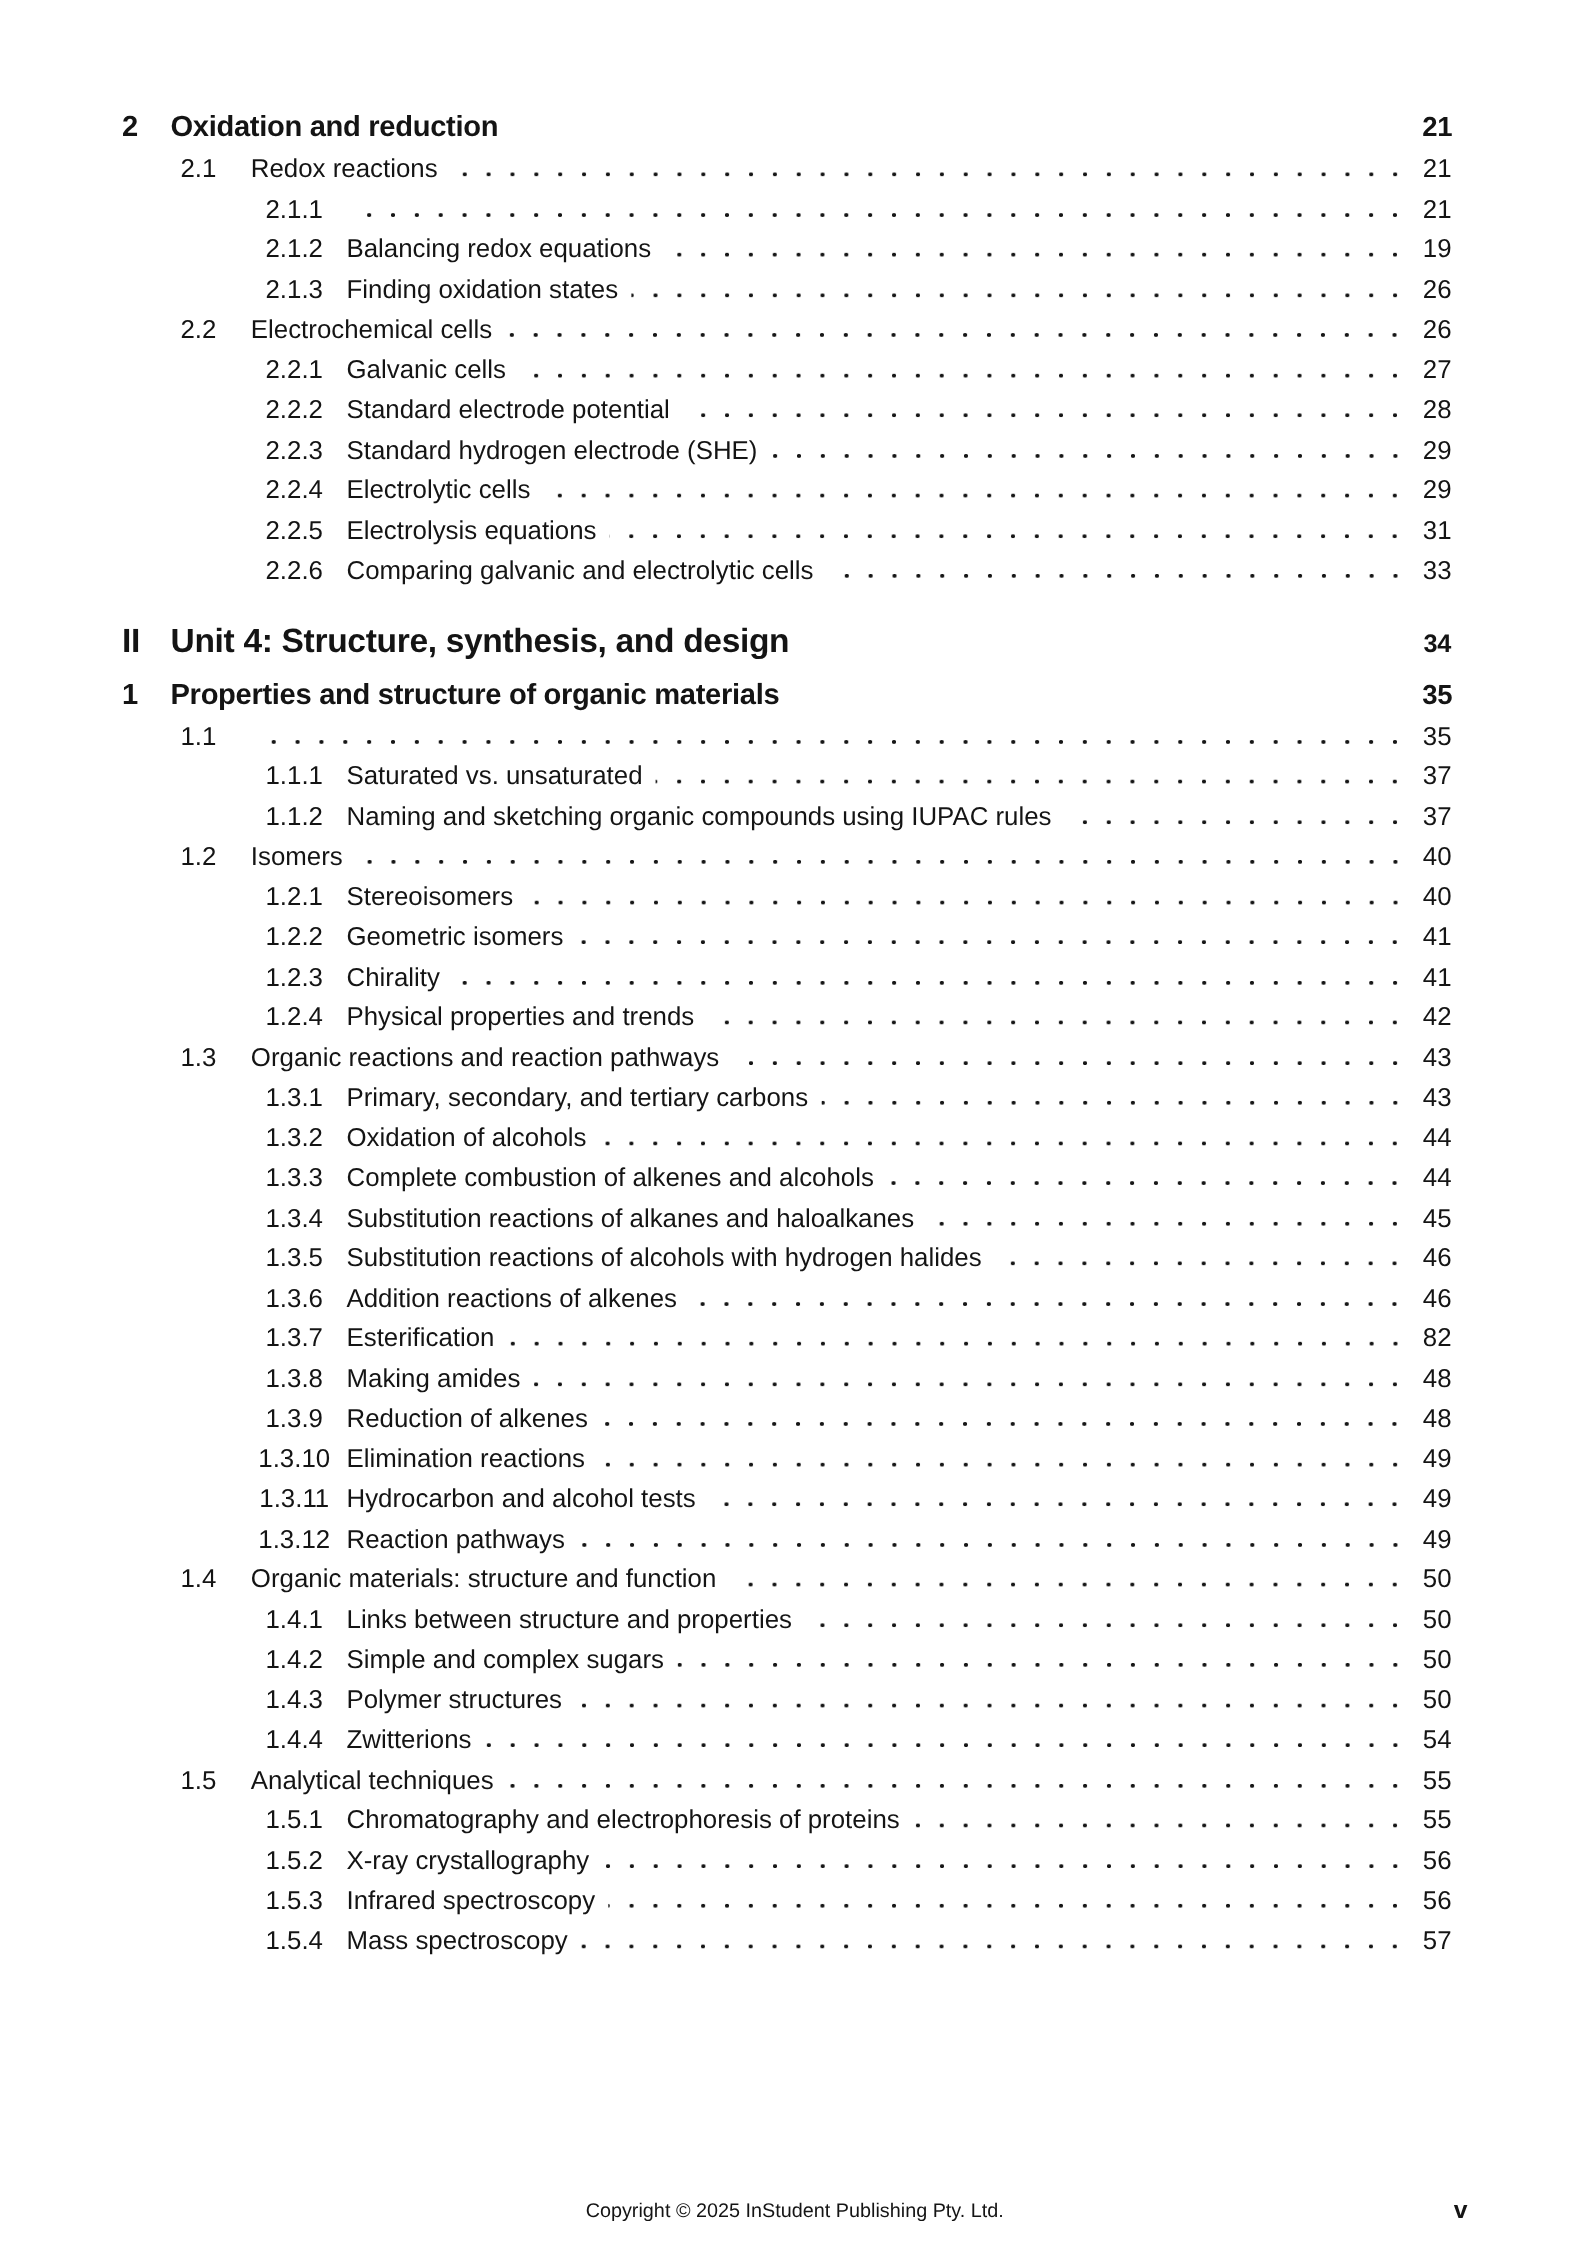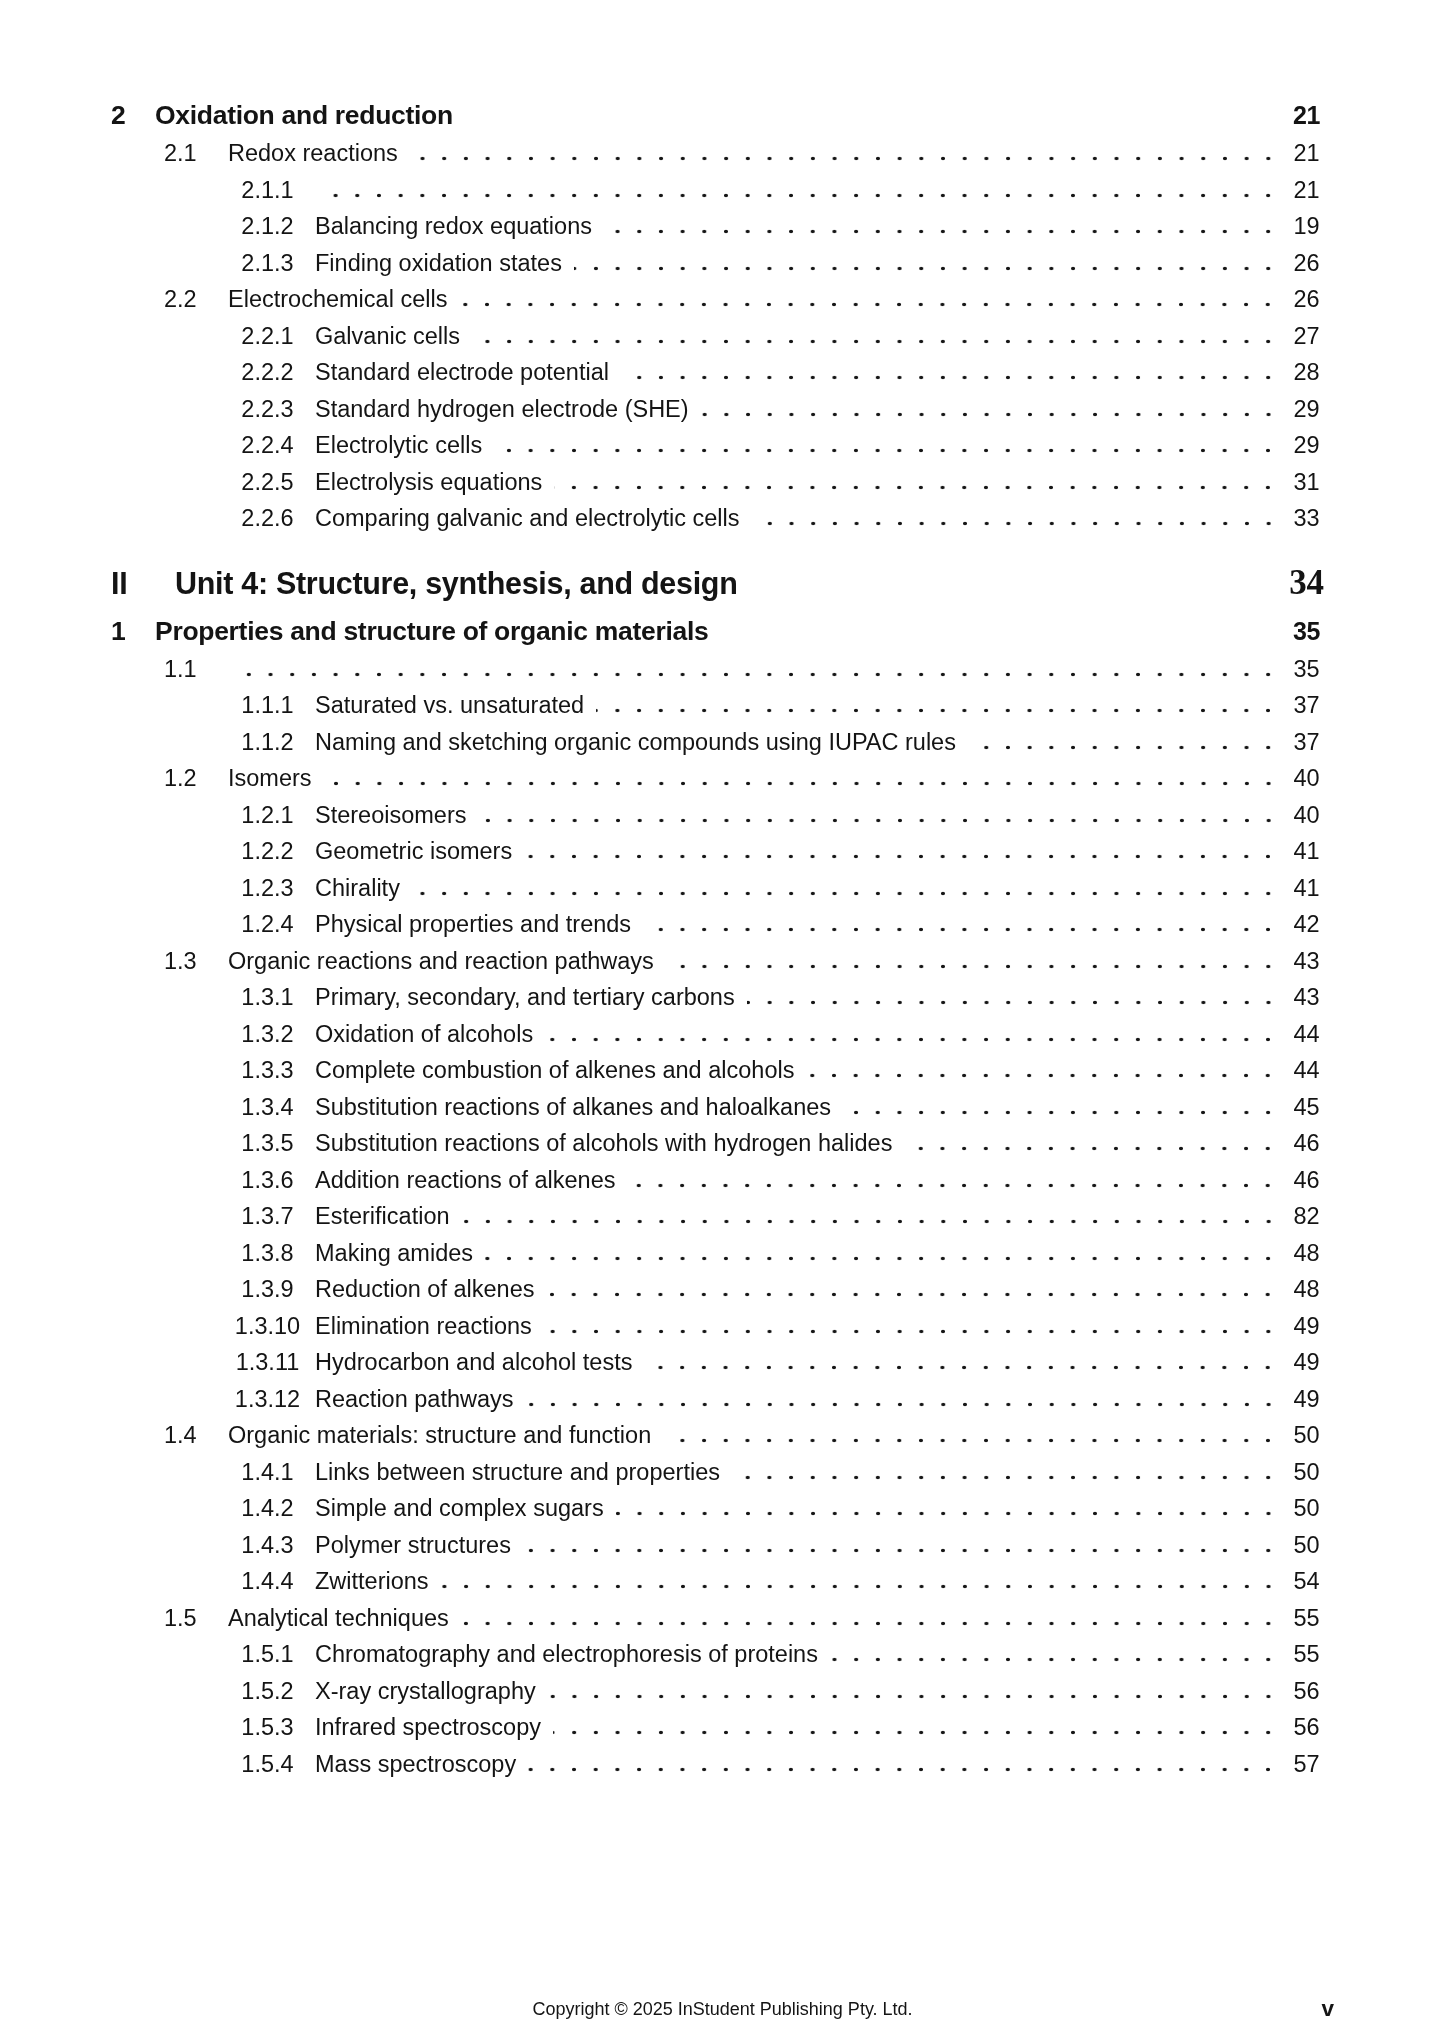--- a/index.html
+++ b/index.html
@@ -60,28 +60,28 @@
   .row.h-chapter .page-num { font-size: 25px; }
   .row.h-chapter .num { width: 44px; }
   
   .row.h-part {
     height: 48px;
     line-height: 48px;
     font-size: 30.5px;
     font-weight: bold;
     letter-spacing: -0.3px;
   }
-  .row.h-part .page-num { font-size: 35px; font-family: Liberation Serif, serif; }
+  .row.h-part .page-num { font-size: 23px; }
   .row.h-part .num { width: 44px; }
   
   .row.lv-section .num { margin-left: 53px; width: 64px; }
   .row.lv-subsection .num { margin-left: 109px; width: 95px; text-align: center; }
   
   .block-first { margin-top: 95px; }
-  .block-part { margin-top: 22px; gap: 20px; }
+  .block-part { margin-top: 22px; }
   .block-chapter2 { margin-top: 4px; }
   
   .footer-copy {
     position: absolute;
     left: 0;
     right: 0;
     top: 1994px;
     height: 30px;
     line-height: 30px;
     text-align: center;

